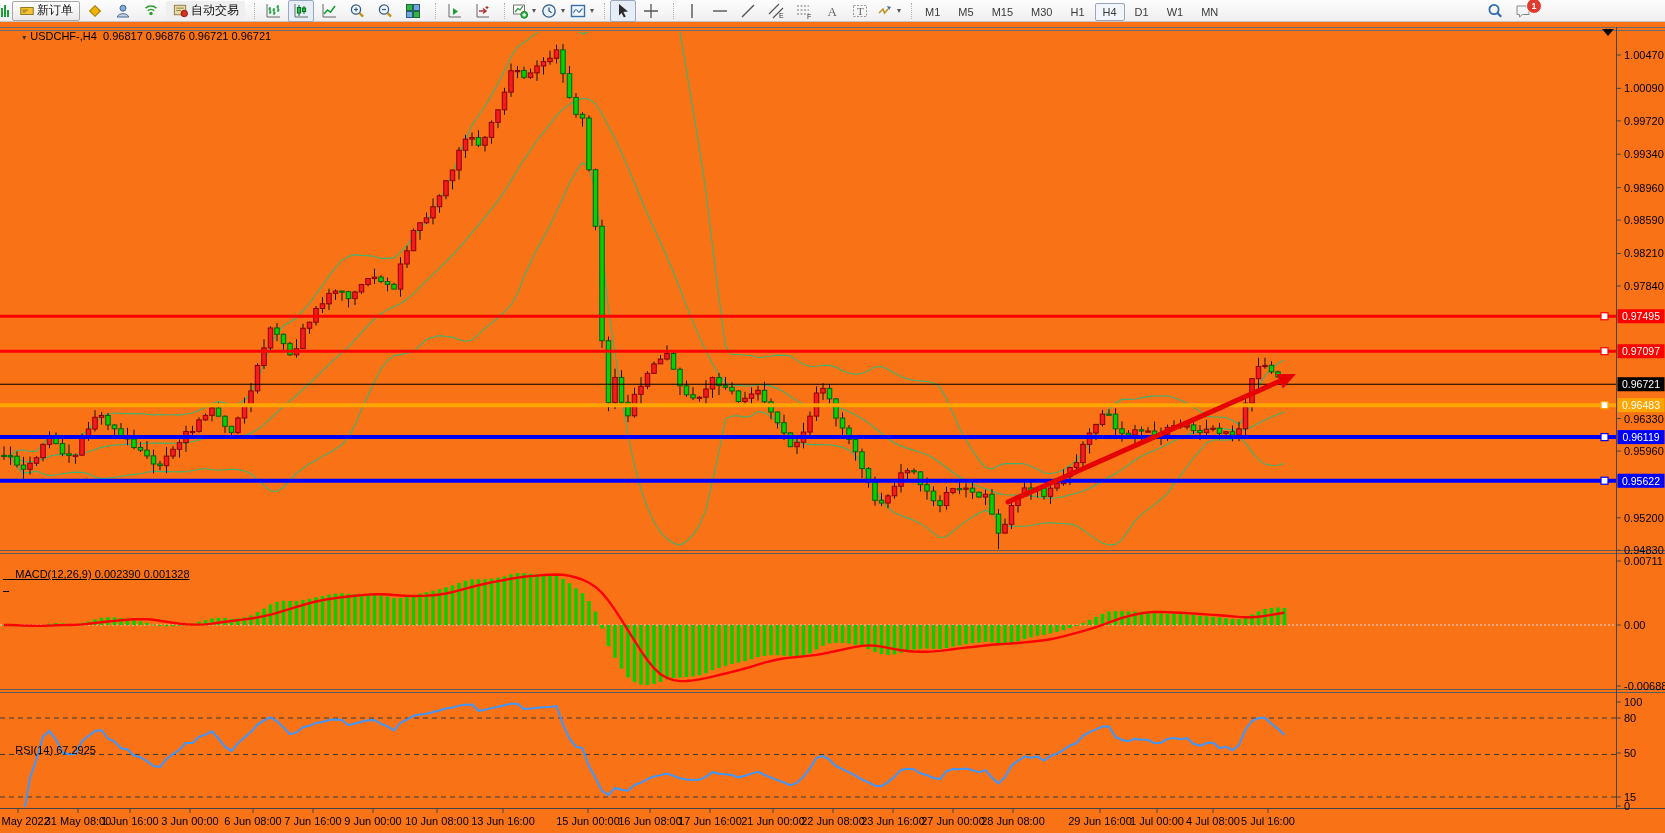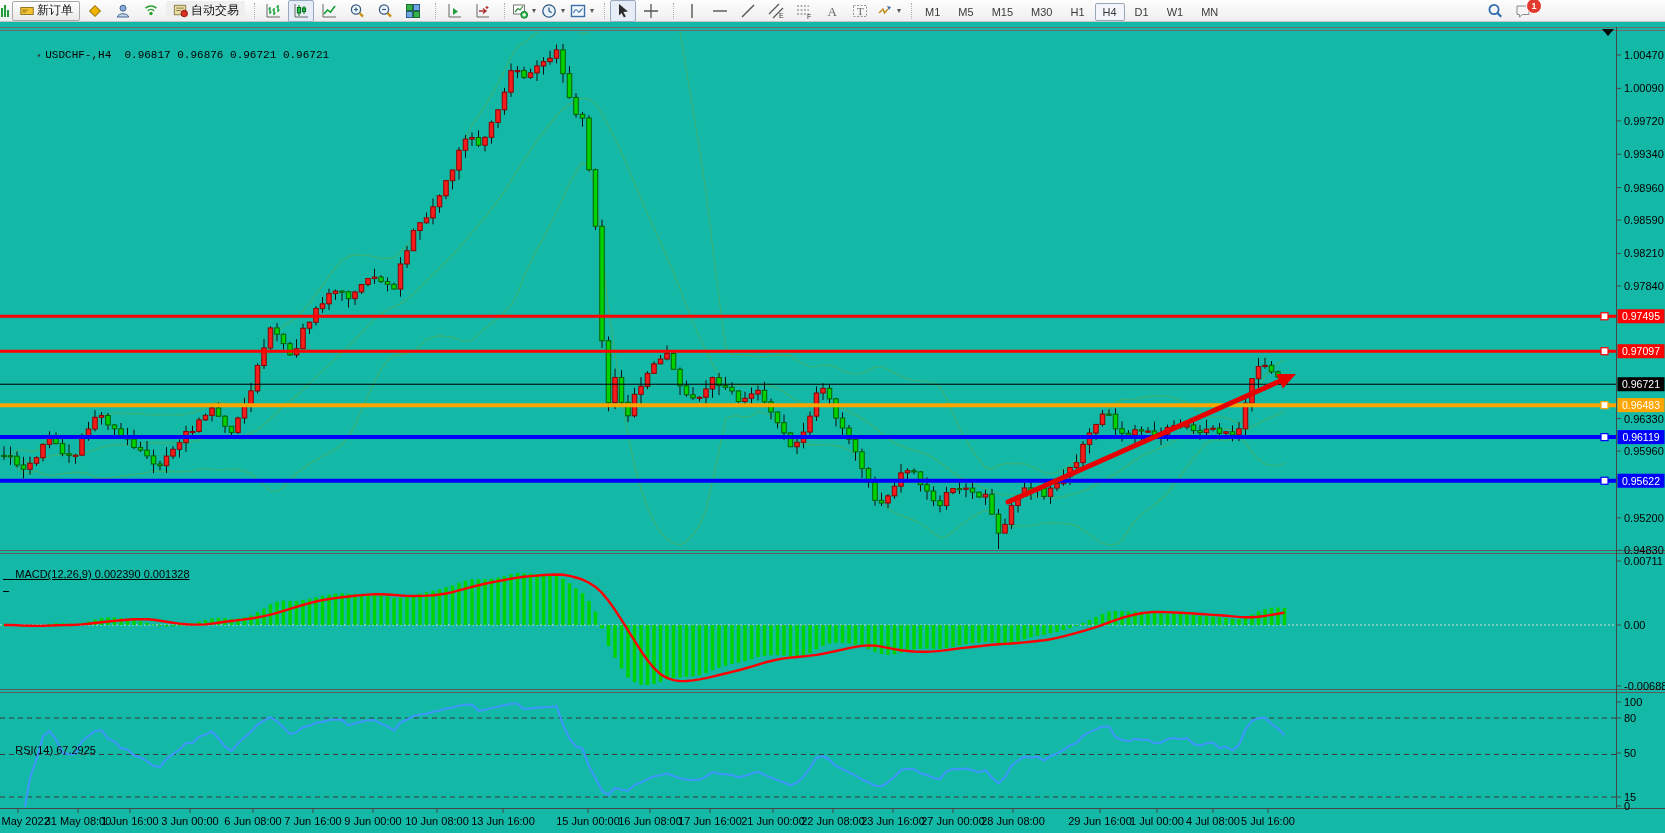--- a/index.html
+++ b/index.html
@@ -1,16 +1,16 @@
 <!DOCTYPE html>
 <html><head>
 <meta charset="utf-8">
 <style>
   html,body{margin:0;padding:0;background:#fff}
-  #app{position:relative;width:1665px;height:833px;background:#14b8a6;overflow:hidden;
+  #app{position:relative;width:1665px;height:833px;background:#f97316;overflow:hidden;
        font-family:"Liberation Sans",sans-serif;}
   
   #toolbar{position:absolute;top:0;left:0;width:1665px;height:22px;z-index:10;
     background:linear-gradient(#fdfdfd,#efeff1);border-bottom:1px solid #c6c6c6;
     display:flex;align-items:center;box-sizing:border-box;}
   .tb-btn{height:20px;min-width:24px;display:flex;align-items:center;justify-content:center;
     border:1px solid transparent;border-radius:2px;margin:0 1px;gap:2px;}
   .tb-btn.pressed{background:#e7edf6;border-color:#98a8c0;}
   .tb-raised{border:1px solid #a8a8a8;background:linear-gradient(#ffffff,#e9e9e9);
     padding:0 6px;font-size:12px;color:#111;}
@@ -22,21 +22,21 @@
     border-radius:2px;margin:10px 1px;cursor:default;}
   .tf-btn.active{background:#f2f5fa;border-color:#9aa6b8;text-align:center;}
   #right-tools{margin-left:auto;margin-right:128px;display:flex;align-items:center;}
   #chat-wrap{position:relative;}
   #chat-badge{position:absolute;top:-3px;right:-7px;width:14px;height:14px;border-radius:50%;
     background:#e23a2e;color:#fff;font-size:9px;font-weight:bold;display:flex;
     align-items:center;justify-content:center;border:1px solid #fff;}
   
   #chart-svg{position:absolute;top:0;left:0;z-index:1;}
   .overlay-label{position:absolute;z-index:3;font-size:11px;color:#000;white-space:pre;}
-  #chart-title{top:37px;left:10px;font-family:Liberation Mono, monospace;}
+  #chart-title{top:18px;left:10px;}
   #chart-title .menu-mark{color:#333;font-size:8px;margin-right:4px;}
   #macd-label{top:556px;left:3px;text-decoration:underline;}
   #rsi-label{top:732px;left:3px;}
 </style>
 </head>
 <body>
 
 <div id="app">
 
   <div id="toolbar">

